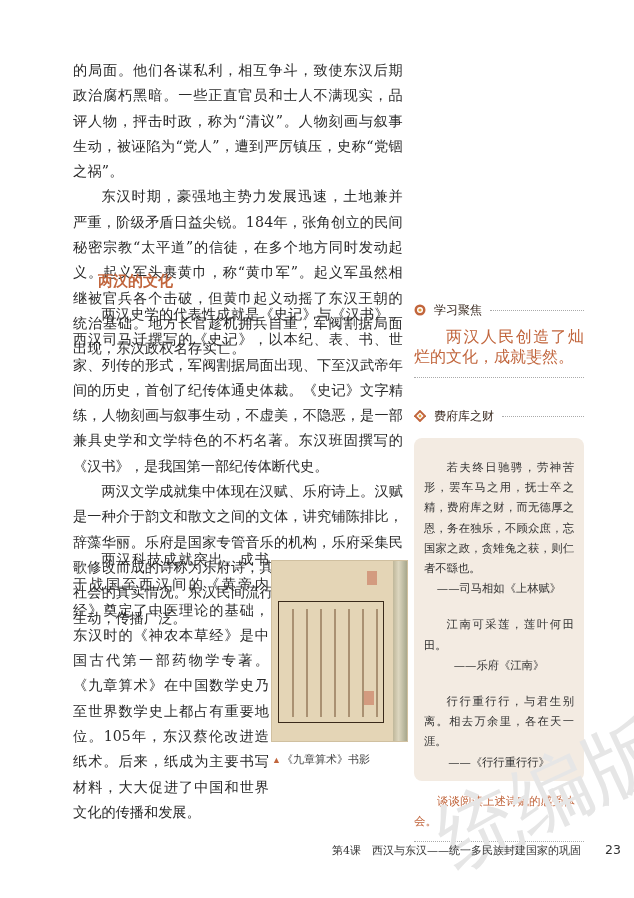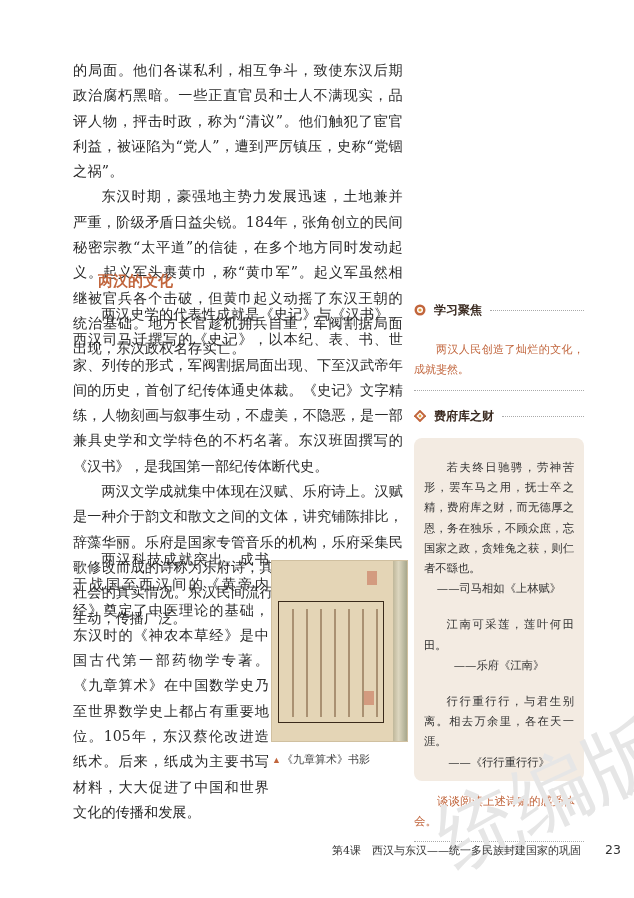--- a/index.html
+++ b/index.html
@@ -13,40 +13,40 @@
   .tech{position:absolute;left:73px;top:547px;width:196px;font-size:14.2px;line-height:25.3px;text-align:justify;}
   .tech p{margin:0;}
   .figure{position:absolute;left:271px;top:560px;width:135px;height:180px;background:#e4d5b6;border:1px solid #d0c0a0;overflow:hidden;}
   .figure .scroll-edge{position:absolute;right:0;top:0;width:14px;height:100%;background:linear-gradient(90deg,#bfb79a,#dcd6bf 40%,#a7a78c);}
   .figure .frame{position:absolute;left:6px;top:40px;width:104px;height:120px;border:1.5px solid #3a2a1a;}
   .figure .col{position:absolute;top:48px;width:2px;height:108px;background:#7a5a3a;opacity:0.55;}
   .figure .seal{position:absolute;width:10px;height:14px;background:#c46b52;opacity:0.55;}
   .caption{position:absolute;left:272px;top:752px;font-size:11px;color:#444;font-family:Liberation Sans, sans-serif;}
   .caption .tri{color:#c1653c;font-size:9px;margin-right:1px;}
   .side{position:absolute;left:414px;width:170px;}
-  .side-head{display:flex;align-items:center;font-family:"DejaVu Sans","Liberation Sans",sans-serif;font-weight:bold;font-size:12px;color:#3a2a20;height:20px;}
+  .side-head{display:flex;align-items:center;font-family:"DejaVu Sans","Liberation Sans",sans-serif;font-weight:normal;font-size:12px;color:#3a2a20;height:20px;}
   .side-head .ico{width:12px;height:12px;margin-right:8px;}
   .side-head .line{flex:1;border-top:1px dotted #aaa;margin-left:8px;}
-  .focus-text{color:#c1653c;font-size:11px;line-height:20px;margin-top:20px;text-align:justify;}
+  .focus-text{color:#c1653c;font-size:16px;line-height:20px;margin-top:7px;text-align:justify;}
   .focus-text .ind{text-indent:2em;display:block;}
   .dotline{border-top:1px dotted #aaa;margin-top:10px;}
   .window-box{background:#f3ebe2;border-radius:8px;padding:20px 10px 8px 10px;margin-top:12px;font-size:11.3px;line-height:20.2px;color:#333;}
   .window-box .poem{text-indent:2em;text-align:justify;}
   .window-box .src{text-align:center;}
   .window-box .gap{height:16px;}
   .question{color:#c1653c;font-size:11.5px;line-height:20px;margin-top:10px;text-indent:2em;}
   .footer{position:absolute;left:332px;top:842px;font-size:11px;color:#333;font-family:"DejaVu Serif","Liberation Serif",serif;}
   .footer .num{font-family:"DejaVu Sans","Liberation Sans",sans-serif;font-size:12.5px;margin-left:24px;}
   .watermark{position:absolute;left:400px;top:620px;width:240px;height:260px;pointer-events:none;}
 </style>
 </head>
 <body>
 
 <div class="main">
-  <p>的局面。他们各谋私利，相互争斗，致使东汉后期政治腐朽黑暗。一些正直官员和士人不满现实，品评人物，抨击时政，称为“清议”。他们触犯了宦官利益，被诬陷为“党人”，遭到严厉镇压，史称“党锢之祸”。</p>
+  <p>的局面。他们各谋私利，相互争斗，致使东汉后期政治腐朽黑暗。一些正直官员和士人不满现实，品评人物，抨击时政，称为“清议”。人物刻画与叙事生动，被诬陷为“党人”，遭到严厉镇压，史称“党锢之祸”。</p>
   <p class="indent">东汉时期，豪强地主势力发展迅速，土地兼并严重，阶级矛盾日益尖锐。184年，张角创立的民间秘密宗教“太平道”的信徒，在多个地方同时发动起义。起义军头裹黄巾，称“黄巾军”。起义军虽然相继被官兵各个击破，但黄巾起义动摇了东汉王朝的统治基础。地方长官趁机拥兵自重，军阀割据局面出现，东汉政权名存实亡。</p>
 </div>
 
 <div class="section-title">两汉的文化</div>
 
 <div class="p-after-title">
   <p class="indent">两汉史学的代表性成就是《史记》与《汉书》。西汉司马迁撰写的《史记》，以本纪、表、书、世家、列传的形式，军阀割据局面出现、下至汉武帝年间的历史，首创了纪传体通史体裁。《史记》文字精练，人物刻画与叙事生动，不虚美，不隐恶，是一部兼具史学和文学特色的不朽名著。东汉班固撰写的《汉书》，是我国第一部纪传体断代史。</p>
   <p class="indent">两汉文学成就集中体现在汉赋、乐府诗上。汉赋是一种介于韵文和散文之间的文体，讲究铺陈排比，辞藻华丽。乐府是国家专管音乐的机构，乐府采集民歌修改而成的诗称为乐府诗，其中很多诗反映了当时社会的真实情况。东汉民间流行五言诗，语言朴实、生动，传播广泛。</p>
 </div>
 

